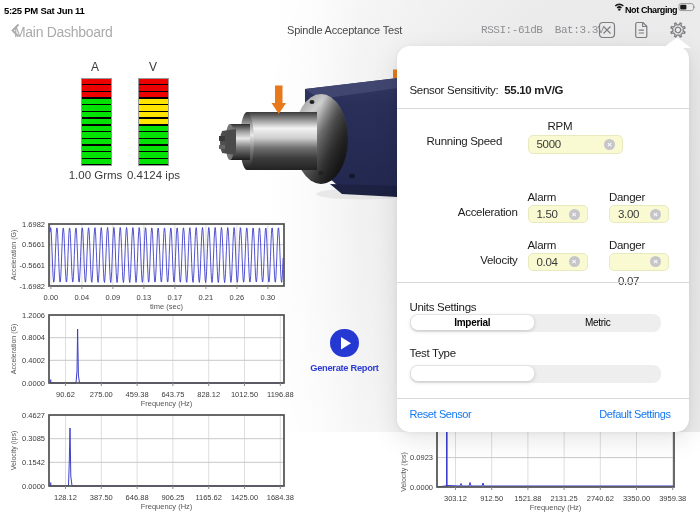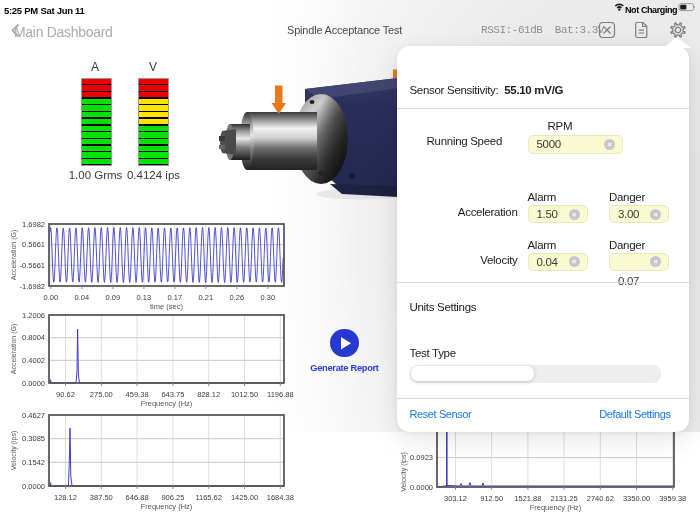--- a/index.html
+++ b/index.html
@@ -321,19 +321,24 @@
       <div style="position:absolute;left:8px;top:50%;transform:translateY(-50%);font-size:11.5px;color:#3a3a3a;">0.04</div>
       <div style="position:absolute;right:7px;top:2.75px;width:11px;height:11px;border-radius:50%;background:#c6c6ca;color:#fff;font-size:8px;line-height:11px;text-align:center;font-weight:bold;">×</div>
     </div>
   <div style="position:absolute;left:212px;top:206.7px;width:60px;height:18.5px;background:#fafad2;border:1px solid #e9e9c0;border-radius:5px;box-sizing:border-box;">
       <div style="position:absolute;left:8px;top:50%;transform:translateY(-50%);font-size:11.5px;color:#3a3a3a;margin-top:19px;">0.07</div>
       <div style="position:absolute;right:7px;top:2.75px;width:11px;height:11px;border-radius:50%;background:#c6c6ca;color:#fff;font-size:8px;line-height:11px;text-align:center;font-weight:bold;">×</div>
     </div>
 
   <div style="position:absolute;left:0;top:236px;width:291.5px;height:1px;background:#d9d9d9;"></div>
   <div style="position:absolute;left:12.5px;top:241px;margin-top:14px;">Units Settings</div>
+  <div style="position:absolute;left:12.5px;top:267.5px;width:251px;height:18px;background:#eeeeef;border-radius:8px;">
+      <div style="position:absolute;left:1.5px;top:1.5px;width:122.5px;height:15px;background:#fff;border-radius:6.5px;box-shadow:0 1px 4px rgba(0,0,0,0.18);"></div>
+      <div style="position:absolute;left:0;top:0;width:125.5px;height:18px;display:flex;align-items:center;justify-content:center;font-size:10px;letter-spacing:-0.3px;font-weight:bold;color:#000;">Imperial</div>
+      <div style="position:absolute;left:125.5px;top:0;width:125.5px;height:18px;display:flex;align-items:center;justify-content:center;font-size:10px;letter-spacing:-0.3px;color:#000;">Metric</div>
+    </div>
   <div style="position:absolute;left:12.5px;top:301px;">Test Type</div>
   <div style="position:absolute;left:12.5px;top:318.5px;width:251px;height:18px;background:#eeeeef;border-radius:8px;">
       <div style="position:absolute;left:1.5px;top:1.5px;width:122.5px;height:15px;background:#fff;border-radius:6.5px;box-shadow:0 1px 4px rgba(0,0,0,0.18);"></div>
     </div>
   <div style="position:absolute;left:0;top:352px;width:291.5px;height:1px;background:#d9d9d9;"></div>
   <div style="position:absolute;left:12.5px;top:361.5px;font-size:11px;letter-spacing:-0.4px;color:#1577f2;">Reset Sensor</div>
   <div style="position:absolute;right:18px;top:361.5px;font-size:11px;letter-spacing:-0.4px;color:#1577f2;">Default Settings</div>
 </div>
 </body></html>

